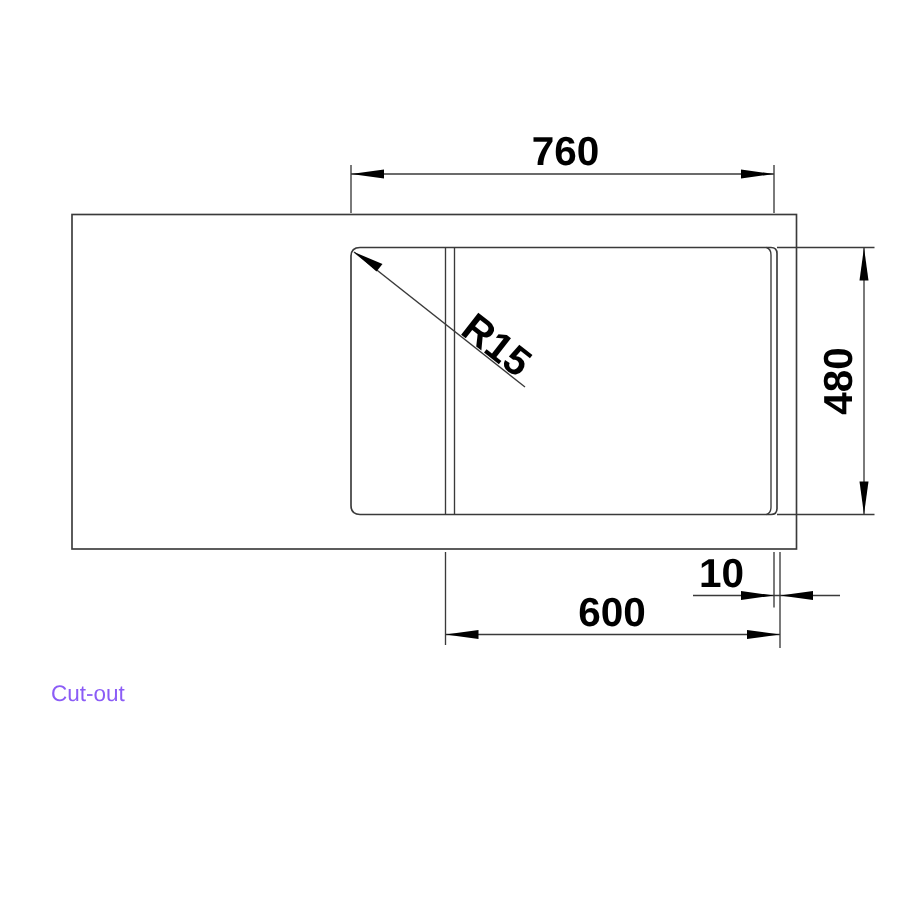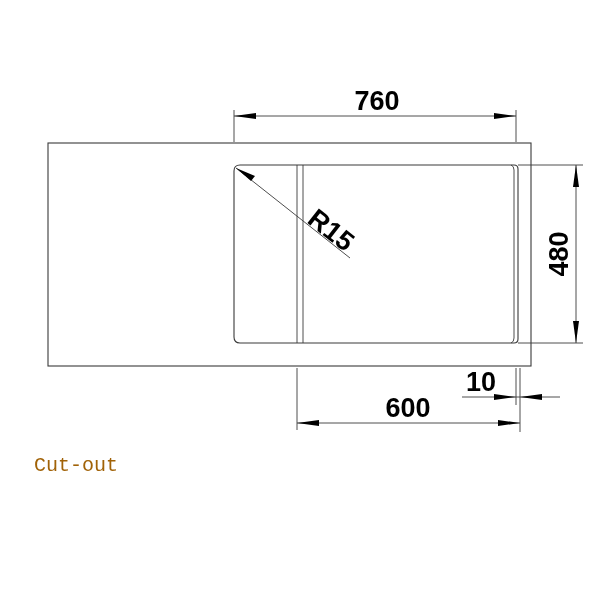--- a/index.html
+++ b/index.html
@@ -4,21 +4,21 @@
   <style>
     html, body { margin: 0; padding: 0; background: #ffffff; }
     body { width: 600px; height: 600px; position: relative; overflow: hidden; }
     #drawing { position: absolute; left: 0; top: 0; width: 600px; height: 600px; }
     .ln { stroke: #3a3a3a; stroke-width: 1.1; fill: none; }
     .ln-thin { stroke: #3a3a3a; stroke-width: 0.9; fill: none; }
     .arrow { fill: #000000; stroke: none; }
     .dimtext { font-family: "Liberation Sans", sans-serif; font-weight: bold; font-size: 27px; fill: #000000; }
     .caption {
       position: absolute; left: 34px; top: 454px;
-      font-family: Liberation Mono, monospace; font-size: 20px; color: #a16207;
+      font-family: Liberation Sans, sans-serif; font-size: 15px; color: #8b5cf6;
     }
   </style>
 </head>
 <body>
 
 <svg id="drawing" viewBox="0 0 600 600" xmlns="http://www.w3.org/2000/svg">
 
   <rect class="ln" x="48" y="143" width="483" height="223"></rect>
 
   <path class="ln" d="M240,165 L514,165 Q518,165 518,169 L518,339 Q518,343 514,343 L240,343 Q234,343 234,337 L234,171 Q234,165 240,165 Z"></path>

